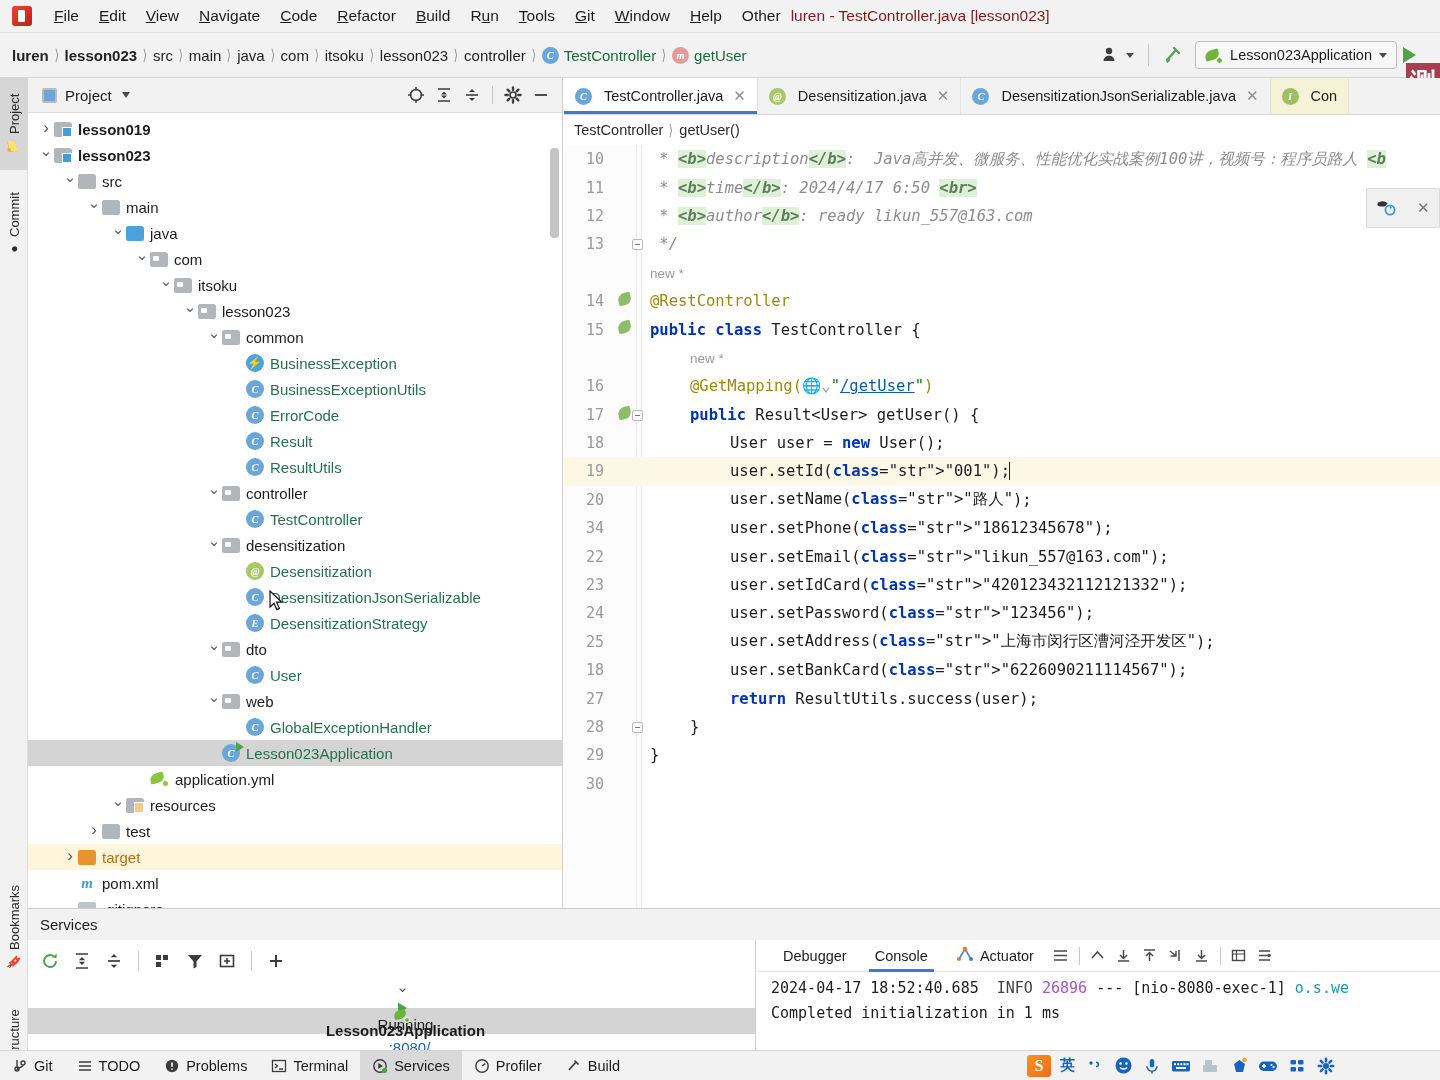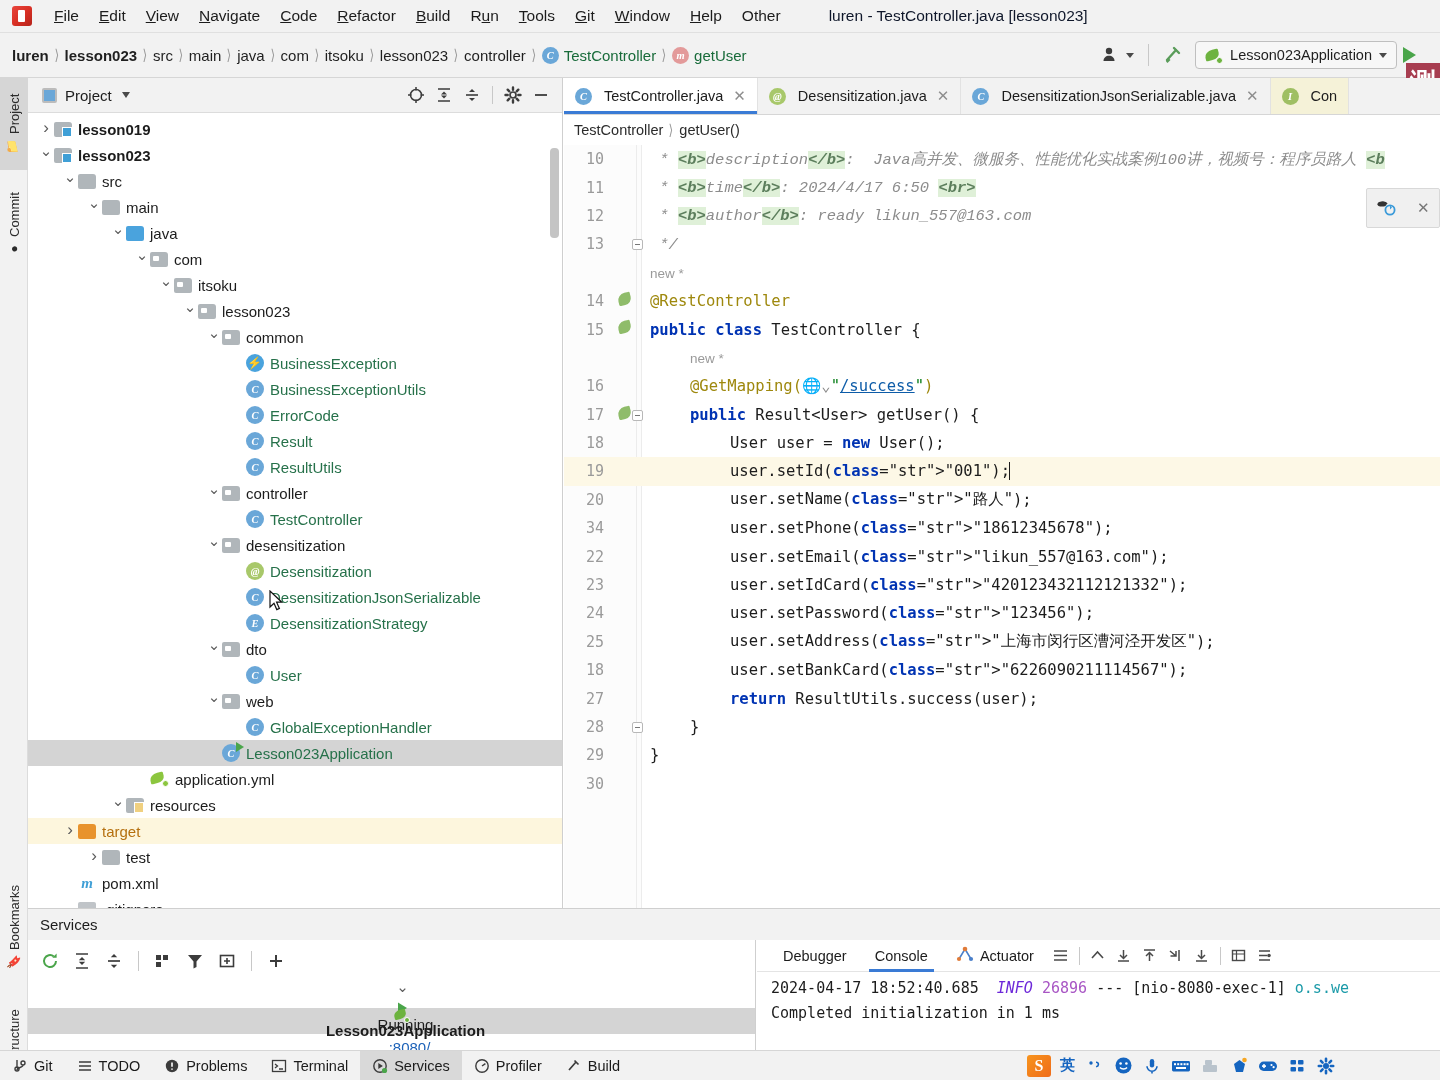--- a/index.html
+++ b/index.html
@@ -30,21 +30,21 @@
   .app-icon::after {
     content: ""; position: absolute; left: 6px; top: 4px;
     width: 7px; height: 12px; background: #fff; border-radius: 1px;
   }
   .menu-item {
     padding: 3px 10px; font-size: 15.5px; color: #1c1c1c; white-space: nowrap;
     cursor: default;
   }
   .menu-item u { text-decoration: underline; }
   .win-title {
-    margin-left: 38px; font-size: 15.5px; color: #0f172a; white-space: nowrap;
+    font-size: 15.5px; color: #7f1d1d; white-space: nowrap;
   }
 
   
   .navbar {
     position: absolute; top: 33px; left: 0; width: 1440px; height: 45px;
     background: #f2f2f2; border-bottom: 1px solid #d6d6d6;
     display: flex; align-items: center;
   }
   .crumbs { display: flex; align-items: center; margin-left: 12px; }
   .crumb { font-size: 15px; color: #1f1f1f; white-space: nowrap; }
@@ -261,21 +261,21 @@
   }
   .gico { width: 30px; flex: none; position: relative; height: 100%; }
   .ctext { padding-left: 8px; white-space: pre; color: #1c1c1c; }
   .gutter-strip {
     position: absolute; left: 0; top: 0; width: 78px; height: 100%;
     background: #fcfcfc; border-right: 1px solid #ececec; pointer-events: none;
   }
   .fold-col { position:absolute; left:72px; top:0; width:1px; height:100%; background:#ececec; }
 
   
-  .cm   { color: #8c8c8c; font-style: italic; font-family: Liberation Mono, monospace; }
+  .cm   { color: #8c8c8c; font-style: italic; }
   .cmb  { color: #5c7e5c; font-weight: bold; font-style: italic; }
   .cmhl { background: #dff0d8; }
   .kw   { color: #0033b3; font-weight: bold; }
   .ann  { color: #9e880d; }
   .str  { color: #067d17; }
   .gry  { color: #8a8a8a; }
   .ital { }
   .lnk  { color: #0d5ca8; text-decoration: underline; }
   .hint { color: #9a9a9a; font-family: "Liberation Sans", sans-serif; font-size: 13.5px; font-style: normal; }
 
@@ -341,21 +341,21 @@
   }
   .cons-tab.active::after{
     content:"";position:absolute;left:8px;right:8px;bottom:0;height:2.5px;background:#3a7bd5;
   }
   .cons-ti { width:26px;height:26px;display:flex;align-items:center;justify-content:center;color:#4a4a4a;cursor:pointer; }
   .cons-body {
     padding: 4px 0 0 14px; font-family:"DejaVu Sans Mono",monospace; font-size:15px;
     white-space: pre; overflow: hidden; line-height: 25px;
   }
   .lg-ts { color:#1c1c1c; }
-  .lg-info { color:#6d28d9;font-style:italic; }
+  .lg-info { color:#404040; }
   .lg-pid { color:#a855c4; }
   .lg-thr { color:#1c1c1c; }
   .lg-cls { color:#1a9aa8; }
 
   
   .statusbar {
     position: absolute; left: 0; bottom: 0; width: 1440px; height: 30px;
     background: #f2f2f2; border-top: 1px solid #d6d6d6;
     display: flex; align-items: center;
   }
@@ -678,31 +678,31 @@
             <i class="dt"></i>
           </span>
           <span class="tlabel ">application.yml</span>
         </div>
         <div class="trow">
           <span style="width:82px;flex:none"></span>
           <span class="arrow down"></span>
           <span class="fi res"></span>
           <span class="tlabel ">resources</span>
         </div>
+        <div class="trow">
+          <span style="width:58px;flex:none"></span>
+          <span class="arrow right"></span>
+          <span class="fi plain"></span>
+          <span class="tlabel ">test</span>
+        </div>
         <div class="trow hl">
           <span style="width:34px;flex:none"></span>
           <span class="arrow right"></span>
           <span class="fi target"></span>
           <span class="tlabel orange">target</span>
-        </div>
-        <div class="trow">
-          <span style="width:58px;flex:none"></span>
-          <span class="arrow right"></span>
-          <span class="fi plain"></span>
-          <span class="tlabel ">test</span>
         </div>
         <div class="trow">
           <span style="width:34px;flex:none"></span>
           <span class="arrow"></span>
           <span class="m-ico">m</span>
           <span class="tlabel ">pom.xml</span>
         </div>
         <div class="trow">
           <span style="width:34px;flex:none"></span>
           <span class="arrow"></span>
@@ -794,21 +794,21 @@
             <span class="ctext"><span style="display:inline-block;width:0px"></span><span class="kw">public</span> <span class="kw">class</span> TestController {</span>
           </div>
           <div class="cline">
             <span class="gut"></span>
             <span class="gico"></span>
             <span class="ctext"><span style="display:inline-block;width:40px"></span><span class="hint">new *</span></span>
           </div>
           <div class="cline">
             <span class="gut">16</span>
             <span class="gico"></span>
-            <span class="ctext"><span style="display:inline-block;width:40px"></span><span class="ann">@GetMapping(</span><span class="gry">🌐⌄</span><span class="str">"</span><span class="lnk">/success</span><span class="str">"</span><span class="ann">)</span></span>
+            <span class="ctext"><span style="display:inline-block;width:40px"></span><span class="ann">@GetMapping(</span><span class="gry">🌐⌄</span><span class="str">"</span><span class="lnk">/getUser</span><span class="str">"</span><span class="ann">)</span></span>
           </div>
           <div class="cline">
             <span class="gut">17</span>
             <span class="gico">
               <span class="leafmark">
                 <i class="b"></i>
               </span>
             </span>
             <span class="fold-icon" style="top:9px"></span>
             <span class="ctext"><span style="display:inline-block;width:40px"></span><span class="kw">public</span> Result&lt;User&gt; getUser() {</span>

